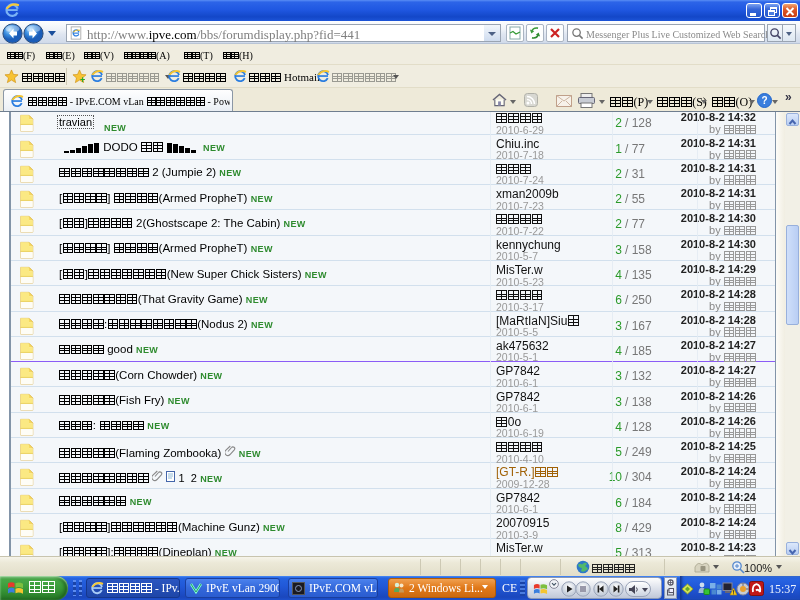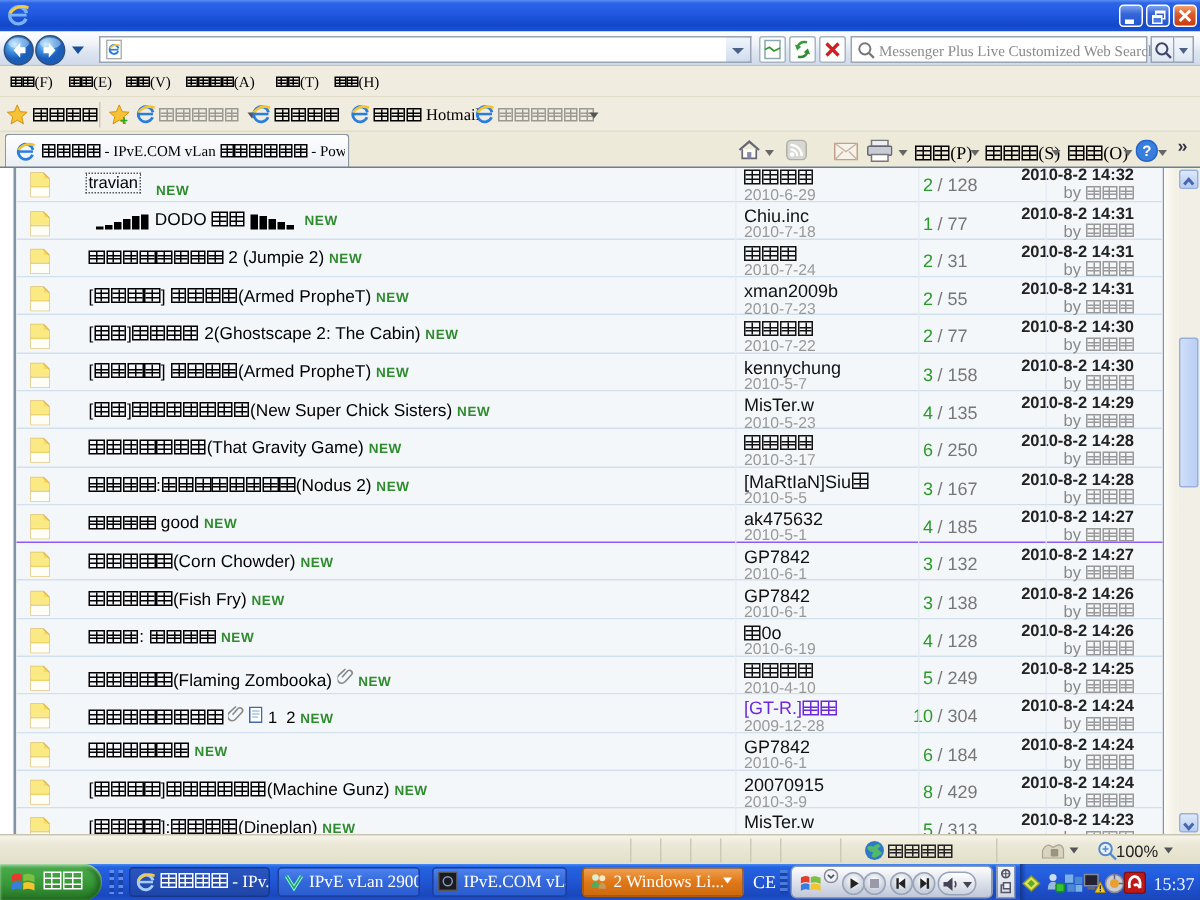--- a/index.html
+++ b/index.html
@@ -45,20 +45,21 @@
   <ellipse cx="31.5" cy="5.8" rx="7" ry="3.6" fill="#fff" opacity="0.38"></ellipse>
  </svg>
  <div class="abs" style="left:48px;top:10px;width:0;height:0;border-left:4px solid transparent;border-right:4px solid transparent;border-top:5px solid #1a4f9c"></div>
  <div class="abs" style="left:66px;top:3px;width:434px;height:18px;background:#fff;border:1px solid #9aa4b2">
    <svg class="abs" style="left:2px;top:1px" width="14" height="14" viewBox="0 0 16 16">
      <rect x="2.5" y="1" width="11" height="14" fill="#fff" stroke="#a9a9a9" stroke-width="1"></rect>
      <path d="M11.2,9.3 A3.4,3.4 0 1 1 11.4,7.2" fill="none" stroke="#2a7de0" stroke-width="1.5"></path>
      <rect x="4.8" y="7.5" width="6.6" height="1.3" fill="#2a7de0"></rect>
      <path d="M4.2,6.8 Q8,2.6 12.6,4.4 L12.3,5.6 Q8.2,4 5.4,7.3 Z" fill="#f4c430"></path>
    </svg>
+   <div class="abs" style="left:20px;top:2px;font-size:13px;font-family:'Liberation Serif',serif;color:#808080;white-space:nowrap">http://www.<span style="color:#000">ipve.com</span>/bbs/forumdisplay.php?fid=441</div>
  </div>
  <div class="abs" style="left:484px;top:3px;width:17px;height:18px;background:linear-gradient(180deg,#f2f6fb,#cfdcef);border:1px solid #9aa4b2;border-left:none">
         <div class="abs" style="left:4px;top:7px;width:0;height:0;border-left:4px solid transparent;border-right:4px solid transparent;border-top:4px solid #4d6185"></div>
       </div>
  <div class="abs" style="left:506px;top:3px;width:18px;height:18px;background:#fdfefe;border:1px solid #aab4c2;border-radius:2px">
    <svg width="16" height="16" viewBox="0 0 16 16">
           <rect x="3" y="2" width="10" height="12" fill="#fff" stroke="#8aa"></rect>
           <path d="M3,8 L6,6.5 L9,9 L13,7" stroke="#393" stroke-width="1.2" fill="none"></path>
         </svg></div>
  <div class="abs" style="left:526px;top:3px;width:18px;height:18px;background:#fdfefe;border:1px solid #aab4c2;border-radius:2px">
@@ -432,21 +433,21 @@
  <path d="M10.8,1.5 L15,5.7" stroke="#e0b84a" stroke-width="0.8"></path>
  <rect x="1.5" y="11" width="13.5" height="1.3" fill="#ecd468"></rect>
  <rect x="1.5" y="12.3" width="13.5" height="6.7" fill="#fefdf6"></rect>
 </svg></div>
         <div class="abs" style="left:48px;top:6.5px;font-size:11.5px;color:#000;white-space:nowrap"><i class="c"></i><i class="c"></i><i class="c"></i><i class="c"></i><i class="c"></i><i class="c"></i><i class="c"></i><i class="c"></i> <svg width="11" height="12" viewBox="0 0 11 12">
             <path d="M3,6.5 L6.5,2.5 a1.8,1.8 0 0 1 2.8,2.3 L5,9.5 a3,3 0 0 1 -4.3,-4.2 L5.3,1" fill="none" stroke="#888" stroke-width="1.1"></path>
           </svg> <svg width="9" height="11" viewBox="0 0 9 11">
             <rect x="0.5" y="0.5" width="8" height="10" fill="#fff" stroke="#46a"></rect>
             <path d="M2,3 h5 M2,5 h5 M2,7 h4" stroke="#7ac" stroke-width="0.8"></path>
           </svg> <span style="font-size:11px">1&nbsp; 2</span> <b style="color:#2e8b2e;font-size:9px;font-weight:bold;letter-spacing:0.4px">NEW</b></div>
-        <div class="abs" style="left:485px;top:2px;font-size:12px;color:#6d28d9;white-space:nowrap">[GT-R.]<i class="c"></i><i class="c"></i></div>
+        <div class="abs" style="left:485px;top:2px;font-size:12px;color:#a16207;white-space:nowrap">[GT-R.]<i class="c"></i><i class="c"></i></div>
         <div class="abs" style="left:485px;top:14.5px;font-size:10.5px;color:#999">2009-12-28</div>
         <div class="abs" style="left:549px;top:7px;width:62px;text-align:right;font-size:12px;color:#2a9a2a">10</div>
         <div class="abs" style="left:614px;top:7px;font-size:12px;color:#777">/ 304</div>
         <div class="abs" style="left:600px;top:2px;width:145px;text-align:right;font-size:11px;font-weight:bold;color:#222;white-space:nowrap">2010-8-2 14:24</div>
         <div class="abs" style="left:600px;top:14px;width:145px;text-align:right;font-size:11px;color:#888;white-space:nowrap">by <span style="color:#999"><i class="c"></i><i class="c"></i><i class="c"></i></span></div>
       </div>
       <div class="abs" style="left:11px;top:376.7px;width:764px;height:25.3px;border-bottom:1px solid #d2e0ed;background:#f4f7fa">
         <div class="abs" style="left:8px;top:5px"><svg width="15" height="18" viewBox="0 0 16 20">
  <path d="M1.5,1.5 L10.8,1.5 L15,5.7 L15,19 L1.5,19 Z" fill="#fffef8" stroke="#dfc06a" stroke-width="1"></path>
  <path d="M1.5,1.5 L10.8,1.5 L10.8,5.7 L15,5.7 L15,11 L1.5,11 Z" fill="#fbe983"></path>

